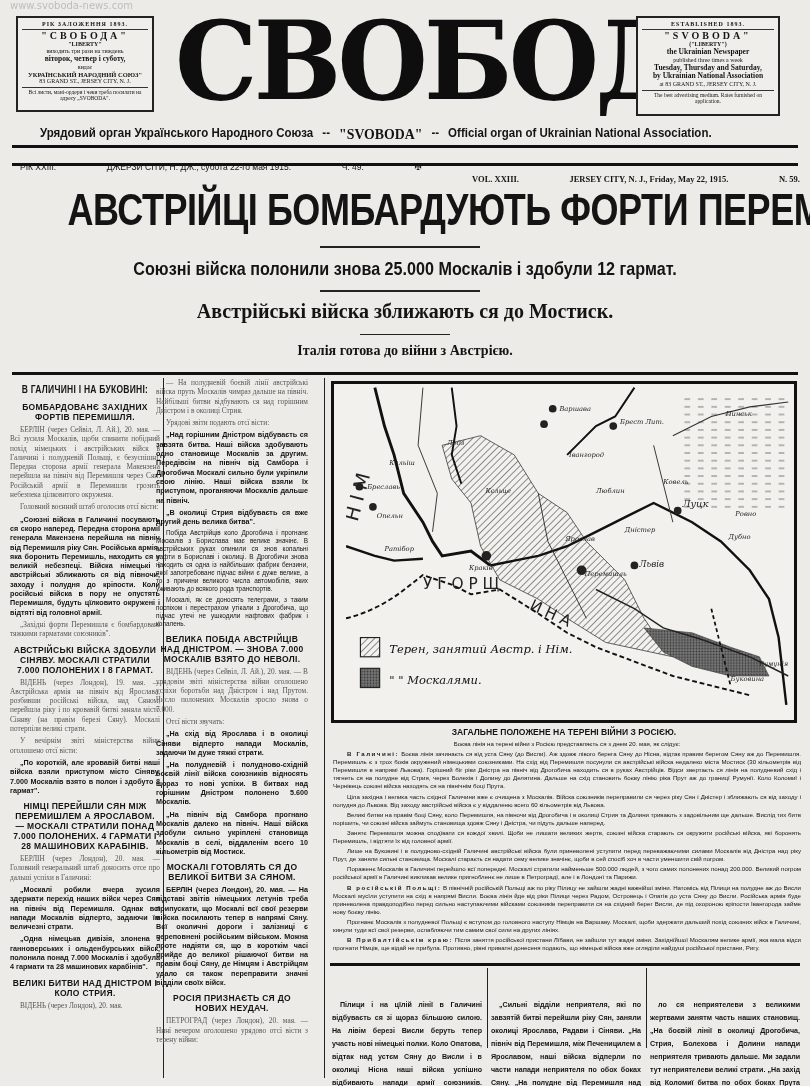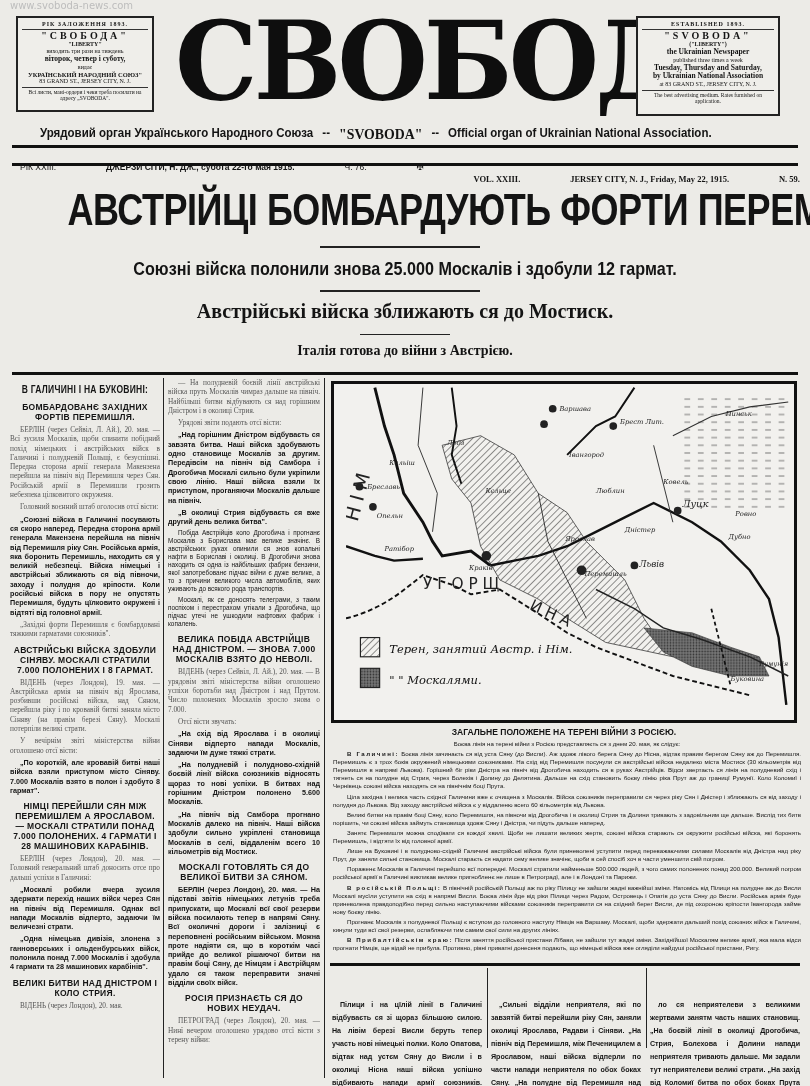--- a/index.html
+++ b/index.html
@@ -35,21 +35,21 @@
   .small-rule.thin { height: 1px; left: 360px; width: 90px; }
   
   .col { position: absolute; font-family: "Liberation Serif", serif; font-size: 7.3px; line-height: 9.3px; text-align: justify; overflow: hidden; }
   .col .hd { font-family: "Liberation Sans", sans-serif; font-weight: bold; text-align: center; font-size: 8.5px; line-height: 10px; margin: 6px 0 3px; letter-spacing: 0.3px; }
   .col .hd.big { font-size: 10px; line-height: 12px; transform: scaleX(0.85); }
   .col p { text-indent: 10px; margin-bottom: 3px; }
   .col p.q { font-family: "Liberation Sans", sans-serif; font-weight: bold; font-size: 7.2px; }
   .col p.sm { font-family: "Liberation Sans", sans-serif; font-size: 6.4px; line-height: 8px; }
   .col p.gray { color: #555; }
   .col1 { left: 10px; top: 378px; width: 150px; height: 705px; }
-  .col2 { left: 168px; top: 378px; width: 152px; height: 705px; }
+  .col2 { left: 156px; top: 378px; width: 152px; height: 705px; }
   .vrule { position: absolute; width: 1px; background: #222; }
   
   .map { position: absolute; left: 331px; top: 381px; width: 466px; height: 342px; border: 3px solid #111; background: #f2f1ee; overflow: hidden; padding-left: 12px; }
   .map svg { width: 100%; height: 100%; display: block; }
   .map-label { font-family: "DejaVu Serif", serif; font-style: italic; font-size: 7px; fill: #222; }
   .map-caption { position: absolute; left: 331px; top: 726px; width: 466px; text-align: center; font-family: "Liberation Sans", sans-serif; font-weight: bold; font-size: 9.5px; transform: scaleX(0.9); }
   .legend { font-family: "DejaVu Serif", serif; font-style: italic; font-size: 12px; fill: #111; }
   .wide { position: absolute; left: 333px; top: 740px; width: 468px; font-family: "Liberation Sans", sans-serif; font-size: 6.1px; line-height: 8.1px; text-align: justify; }
   .wide p { text-indent: 14px; margin-bottom: 2px; }
   .wide b { letter-spacing: 1.5px; }
@@ -93,22 +93,22 @@
     <span>Урядовий орган Українського Народного Союза</span>
     <span>--</span>
     <span class="mid">"SVOBODA"</span>
     <span>--</span>
     <span>Official organ of Ukrainian National Association.</span>
   </div>
 
   <div class="rule" style="top:145px;height:3px;"></div>
   <div class="dateline">
     <span>РІК XXIII.</span>
-    <span style="font-weight:bold">ДЖЕРЗИ СІТИ, Н. ДЖ., субота 22-го мая 1915.</span>
-    <span>Ч. 76.</span>
+    <span style="font-weight:normal">ДЖЕРЗИ СІТИ, Н. ДЖ., субота 22-го мая 1915.</span>
+    <span>Ч. 49.</span>
     <span>✠</span>
     <span class="en">VOL. XXIII.</span>
     <span class="en">JERSEY CITY, N. J., Friday, May 22, 1915.</span>
     <span class="en">N. 59.</span>
   </div>
   <div class="rule" style="top:163px;height:3px;"></div>
 
   <div class="h1">АВСТРІЙЦІ БОМБАРДУЮТЬ ФОРТИ ПЕРЕМИШЛЯ.</div>
   <div class="small-rule" style="top:246px"></div>
   <div class="h2 a">Союзні війска полонили знова 25.000 Москалів і здобули 12 гармат.</div>

